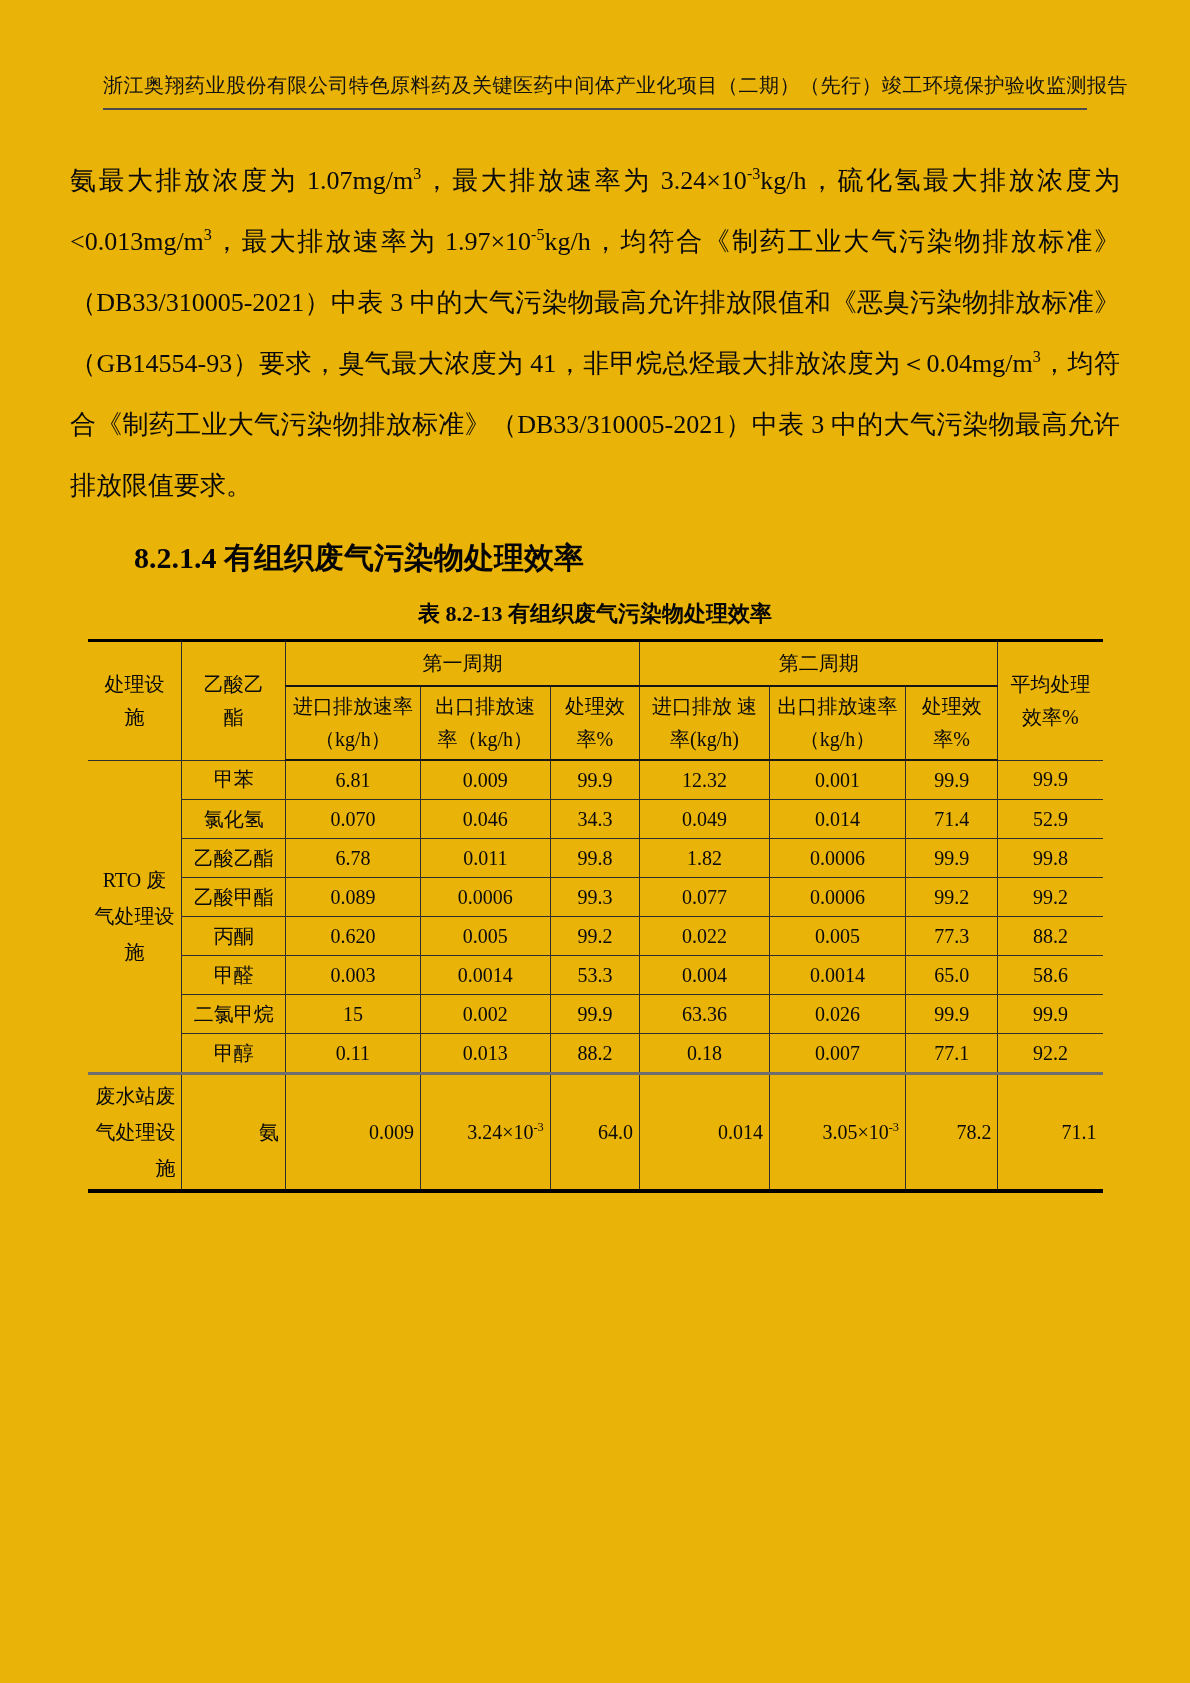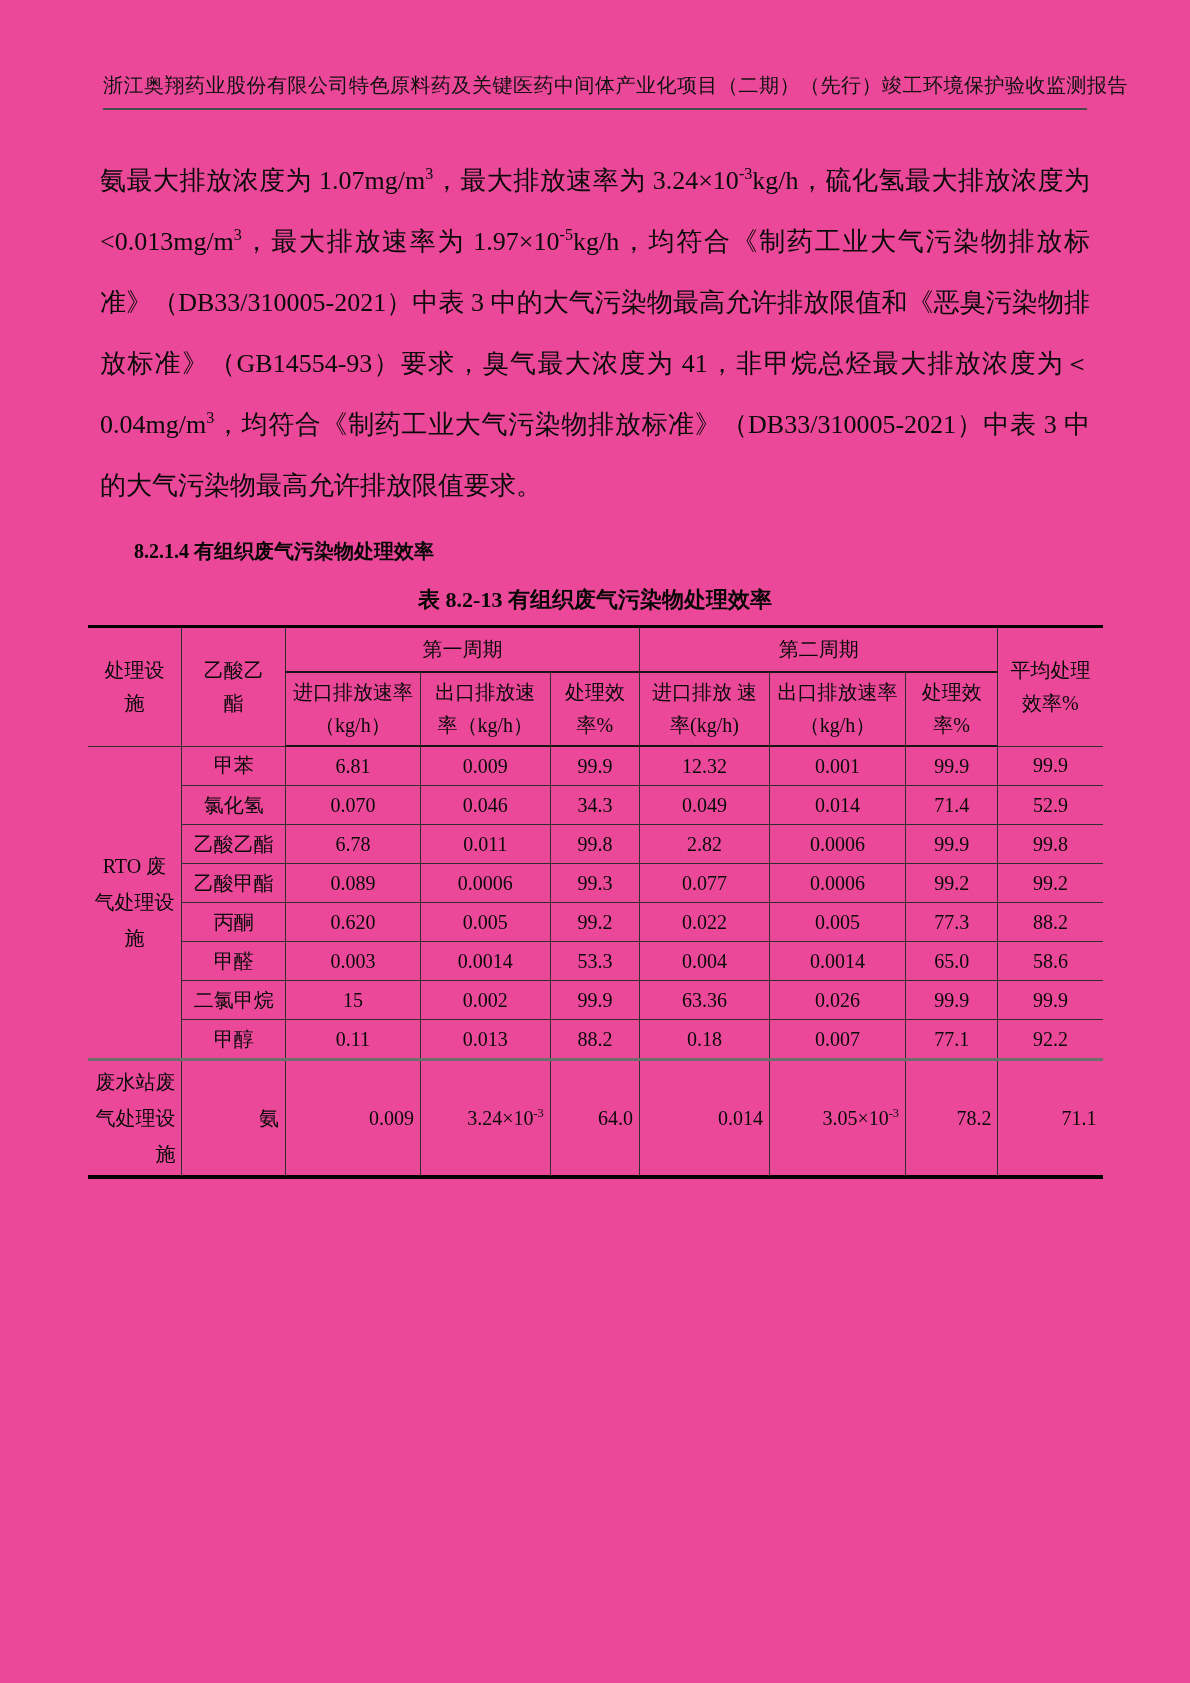--- a/index.html
+++ b/index.html
@@ -1,51 +1,51 @@
 <!DOCTYPE html>
 <html><head>
 <meta charset="utf-8">
 <style>
   html, body { margin: 0; padding: 0; background: #e8e8e8; }
   .page {
     position: relative;
     width: 1190px;
     height: 1683px;
     margin: 0 auto;
-    background: #ec4899;
+    background: #eab308;
     font-family: "Liberation Serif", "DejaVu Serif", serif;
     color: #000;
     overflow: hidden;
   }
   
   .doc-header {
     margin: 72px 103px 0 103px;
     padding-bottom: 9px;
     border-bottom: 2px solid #4a4a4a;
     text-align: center;
     font-size: 20px;
     letter-spacing: 0.5px;
     color: #111;
     white-space: nowrap;
   }
   
   .para {
-    margin: 0 100px;
+    margin: 0 70px;
     font-size: 26px;
     text-align: justify;
     text-justify: inter-ideograph;
     color: #0a0a0a;
   }
   .para-1 { margin-top: 40px; line-height: 61px; }
   .para-2 { margin-top: 12px; line-height: 51px; text-indent: 2em; }
   sup { font-size: 0.62em; line-height: 0; }
   
   .section-heading {
     margin: 22px 134px 16px 134px;
-    font-size: 20px;
+    font-size: 30px;
     font-weight: bold;
     color: #050505;
   }
   
   .table-caption {
     margin-top: 20px;
     text-align: center;
     font-size: 22px;
     font-weight: bold;
     color: #050505;
@@ -154,21 +154,21 @@
           <td>0.049</td>
           <td>0.014</td>
           <td>71.4</td>
           <td class="no-right">52.9</td>
         </tr>
         <tr>
           <td>乙酸乙酯</td>
           <td>6.78</td>
           <td>0.011</td>
           <td>99.8</td>
-          <td>2.82</td>
+          <td>1.82</td>
           <td>0.0006</td>
           <td>99.9</td>
           <td class="no-right">99.8</td>
         </tr>
         <tr>
           <td>乙酸甲酯</td>
           <td>0.089</td>
           <td>0.0006</td>
           <td>99.3</td>
           <td>0.077</td>

